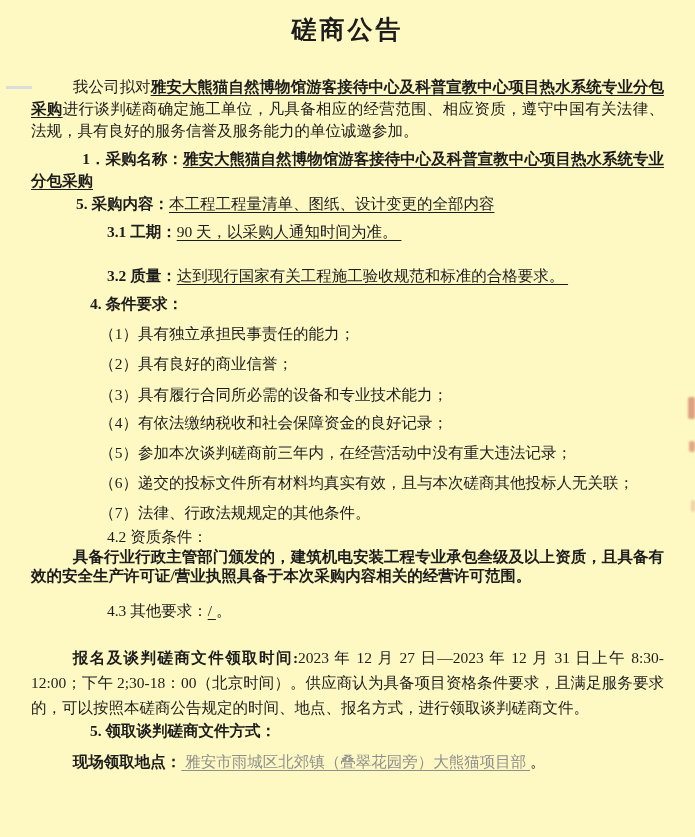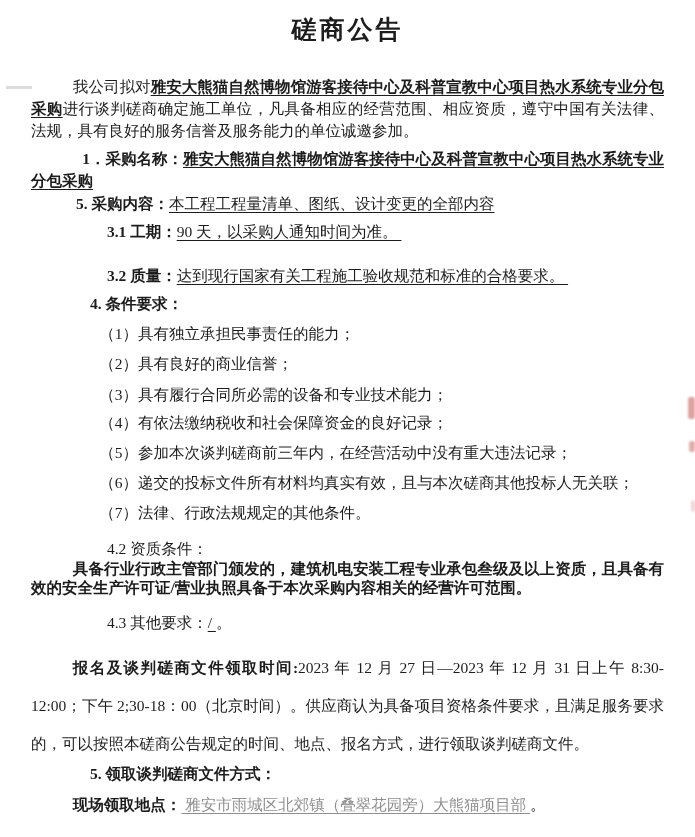--- a/index.html
+++ b/index.html
@@ -2,21 +2,21 @@
 <html><head>
 <meta charset="utf-8">
 <style>
   html,body{margin:0;padding:0;background:#e8e8e8;}
   .page{
     position:relative;
     width:695px;height:837px;
     box-sizing:border-box;
     margin:0;
     padding:12px 31px 0 31px;
-    background:#ffffff;
+    background:#fef9c3;
     color:#1c1c1c;
     font-family:"Liberation Serif","DejaVu Serif",serif;
     font-size:15.5px;
     overflow:hidden;
   }
   p{margin:0;}
   .j{text-align:justify;}
   .b{font-weight:bold;}
   .u{text-decoration:underline;text-underline-offset:3px;text-decoration-thickness:1px;}
   .bu{font-weight:bold;text-decoration:underline;text-underline-offset:3px;text-decoration-thickness:1px;}
@@ -25,24 +25,24 @@
   .item1{margin-top:5px;line-height:22px;text-indent:3.3em;}
   .item2{margin-top:2px;line-height:20px;text-indent:2.9em;}
   .h3x{margin-top:10px;line-height:20px;text-indent:3.8em;font-weight:bold;}
   .i31{margin-top:8px;line-height:20px;text-indent:4.9em;}
   .i32{margin-top:24px;line-height:20px;text-indent:4.9em;}
   .h4x{margin-top:8px;line-height:20px;text-indent:3.8em;font-weight:bold;}
   .h41{margin-top:18px;line-height:20px;text-indent:4.9em;}
   .q{margin-top:10px;line-height:20px;text-indent:4.4em;}
   .q3{margin-top:11px;}
   .q4{margin-top:8px;}
-  .h42{margin-top:16px;line-height:20px;text-indent:4.9em;font-family:Liberation Serif, serif;}
+  .h42{margin-top:4px;line-height:20px;text-indent:4.9em;font-family:Liberation Serif, serif;}
   .b42{margin-top:0;line-height:19.5px;text-indent:2.7em;font-weight:bold;}
   .i43{margin-top:15px;line-height:20px;text-indent:4.9em;}
-  .reg{margin-top:16px;line-height:38px;text-indent:2.7em;}
+  .reg{margin-top:24px;line-height:25px;text-indent:2.7em;}
   .h5x{margin-top:1px;line-height:20px;text-indent:3.8em;font-weight:bold;}
   .pickup{margin-top:11px;line-height:20px;text-indent:2.7em;}
   .addr{color:#8f8f8f;text-decoration:underline;text-underline-offset:3px;}
   .seal{position:absolute;right:0;background:#c14840;filter:blur(1.2px);border-radius:2px;}
   .s1{top:397px;width:7px;height:22px;opacity:.5;}
   .s2{top:441px;width:6px;height:11px;opacity:.45;}
   .s3{top:500px;width:4px;height:12px;opacity:.22;}
   .scan-dash{position:absolute;left:6px;top:86px;width:26px;height:3px;background:#dcdcdc;}
 </style>
 </head>

